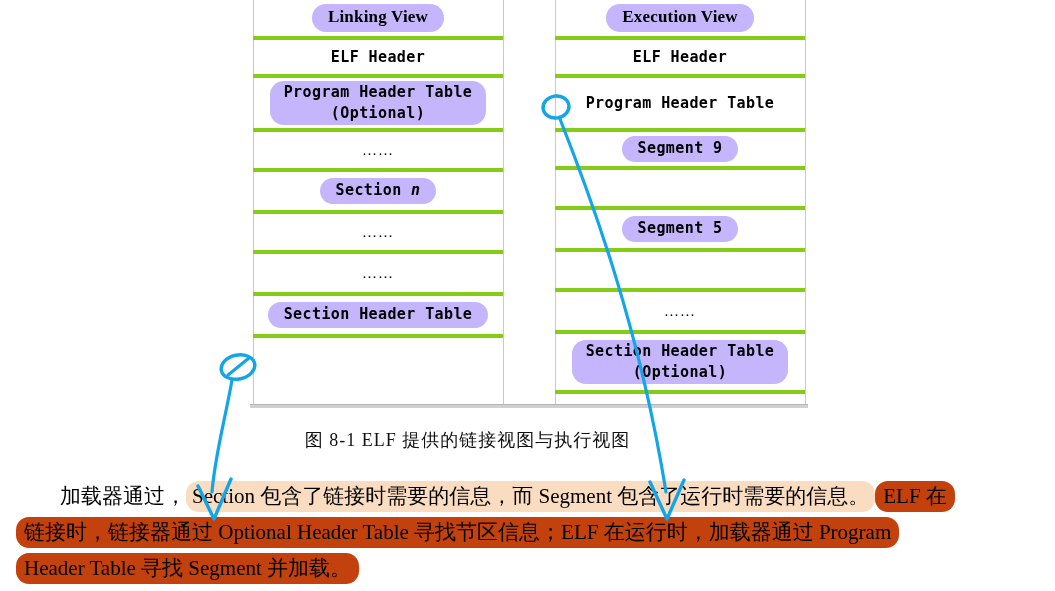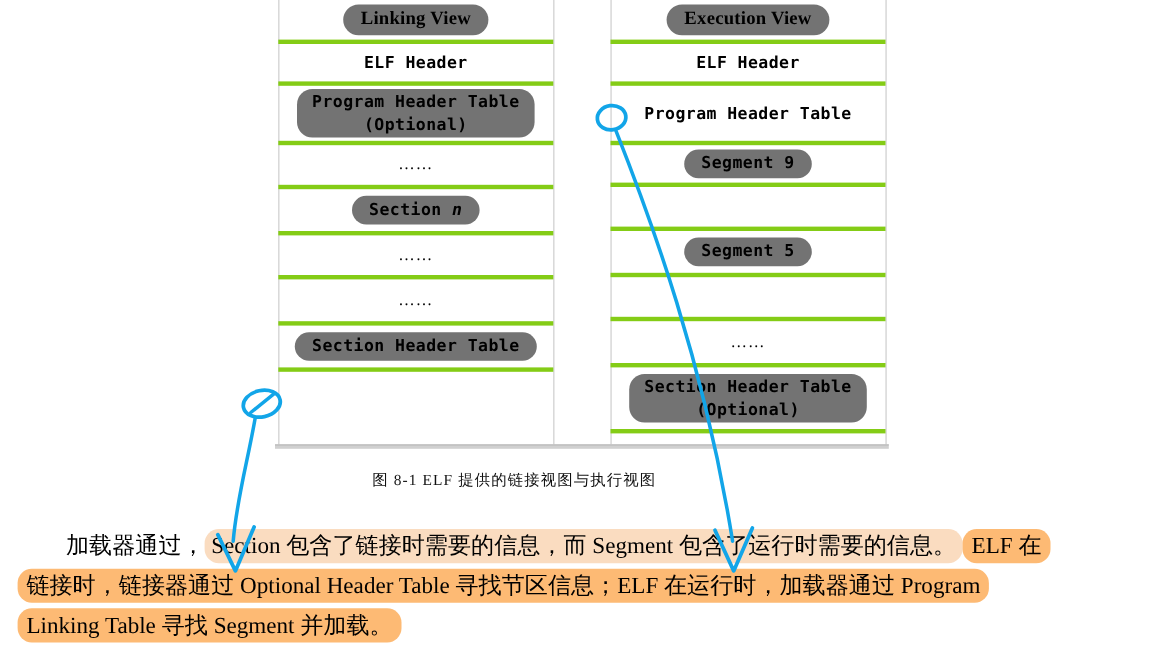--- a/index.html
+++ b/index.html
@@ -84,39 +84,39 @@
   .cell-text .ital { font-style: italic; }
   .cell-text.dots {
     font-family: "Liberation Serif", "DejaVu Serif", serif;
     font-size: 15px;
     letter-spacing: 1px;
     font-weight: normal;
   }
 
   
   .hl {
-    background: #737373;
+    background: #c4b5fd;
     border-radius: 14px;
     padding: 2px 16px 3px 16px;
     display: inline-block;
   }
   .hl.two-line {
     border-radius: 14px;
     padding: 1px 14px 2px 14px;
   }
 
   
   #caption {
     position: absolute;
     left: 0;
     top: 428px;
     width: 935px;
     text-align: center;
     font-family: "Liberation Serif", "DejaVu Serif", serif;
-    font-size: 14px;
+    font-size: 18px;
     letter-spacing: 1px;
     color: #111;
   }
 
   
   #body-text {
     position: absolute;
     left: 16px;
     top: 478px;
     width: 1026px;
@@ -128,21 +128,21 @@
   #body-text .line { white-space: nowrap; }
   #body-text .indent { display: inline-block; width: 44px; }
   .mark-orange {
     background: #fadcc0;
     border-radius: 13px;
     padding: 3px 6px 4px 6px;
     box-decoration-break: clone;
     -webkit-box-decoration-break: clone;
   }
   .mark-blue {
-    background: #fdba74;
+    background: #c2410c;
     border-radius: 13px;
     padding: 3px 8px 4px 8px;
     box-decoration-break: clone;
     -webkit-box-decoration-break: clone;
   }
 
   
   #annotations {
     position: absolute;
     left: 0; top: 0;
@@ -223,21 +223,21 @@
   </div>
 
   <div class="baseline-rule"></div>
 </div>
 
 <div id="caption">图 8-1  ELF 提供的链接视图与执行视图</div>
 
 <div id="body-text">
   <div class="line"><span class="indent"></span><span>加载器通过，</span><span class="mark-orange">Section 包含了链接时需要的信息，而 Segment 包含了运行时需要的信息。</span><span class="mark-blue">ELF 在</span></div>
   <div class="line"><span class="mark-blue">链接时，链接器通过 Optional Header Table 寻找节区信息；ELF 在运行时，加载器通过 Program</span></div>
-  <div class="line"><span class="mark-blue">Linking Table 寻找 Segment 并加载。</span></div>
+  <div class="line"><span class="mark-blue">Header Table 寻找 Segment 并加载。</span></div>
 </div>
 
 <svg id="annotations" viewBox="0 0 1055 591">
 
   <g>
     <ellipse cx="238" cy="367" rx="17" ry="12" transform="rotate(-12 238 367)" fill="none" stroke="#12a5e8" stroke-width="3.4" stroke-linecap="round"></ellipse>
     <line x1="228" y1="375" x2="249" y2="358" stroke="#12a5e8" stroke-width="3.2" stroke-linecap="round"></line>
   </g>
 
   <path d="M232,380 C225,420 215,455 212,492" fill="none" stroke="#12a5e8" stroke-width="3.2" stroke-linecap="round"></path>

